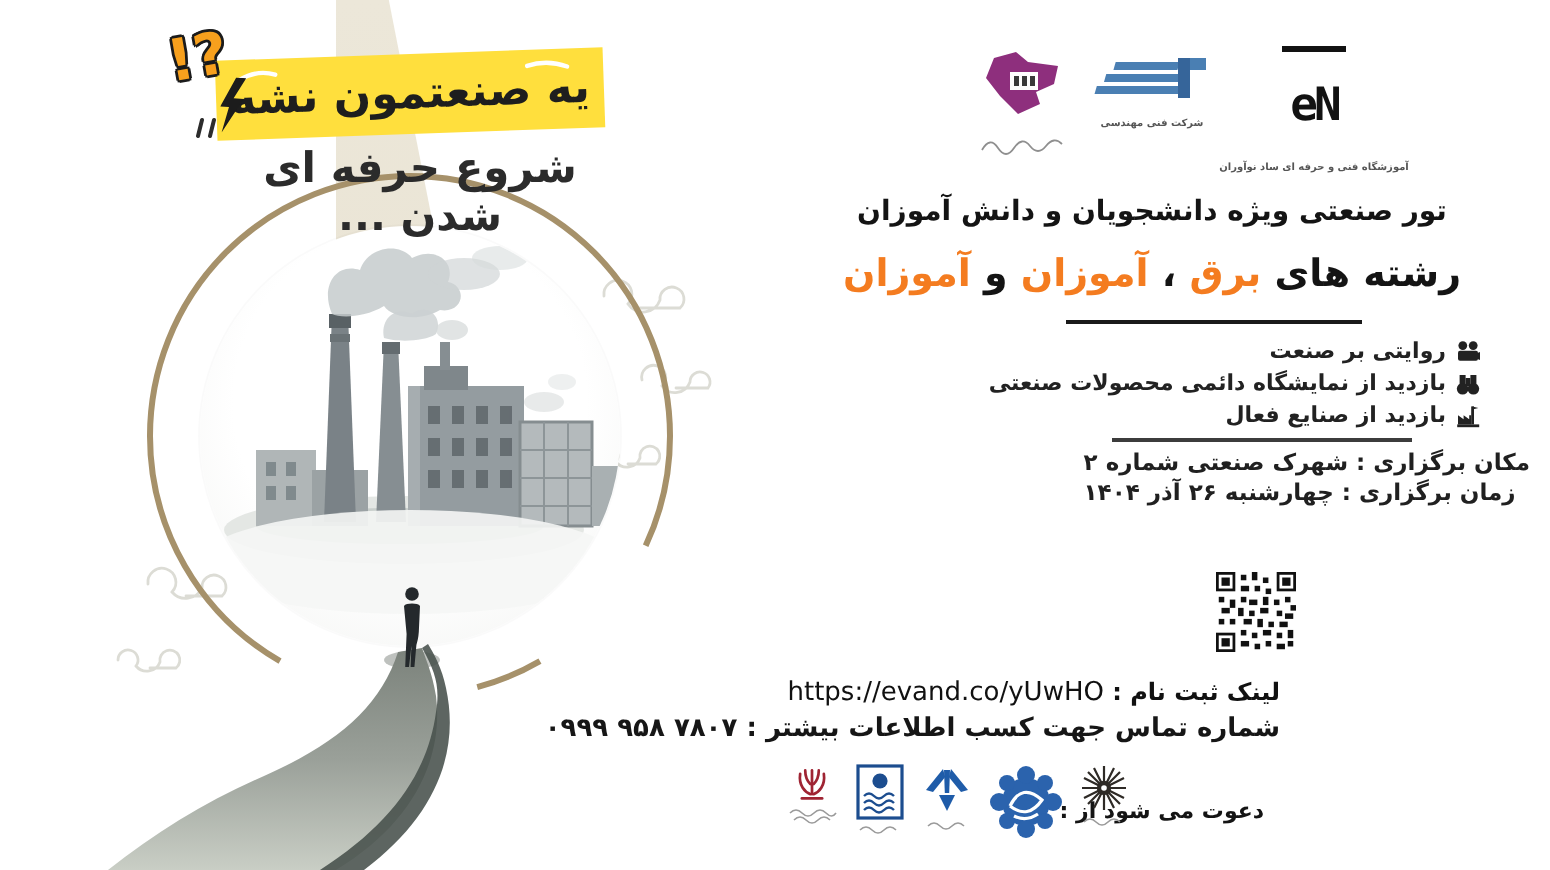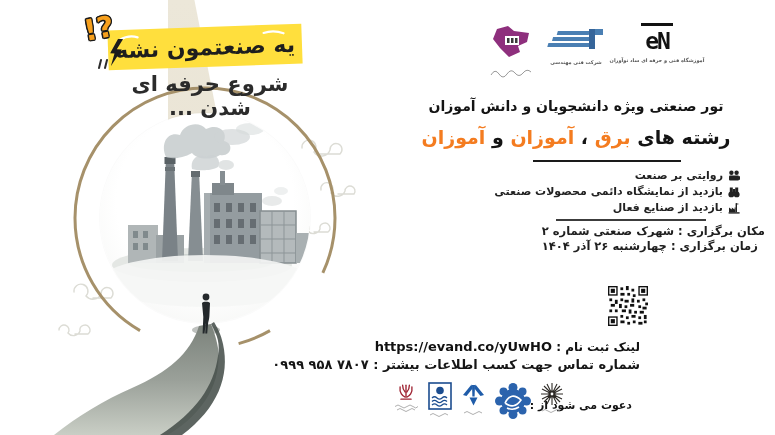--- a/index.html
+++ b/index.html
@@ -31,21 +31,21 @@
   .burst-text { position:absolute; left:4px; top:0; font-size:29px; font-weight:900;
     color:#f7a01d;
     text-shadow:1.4px 0 0 #1b1b1b,-1.4px 0 0 #1b1b1b,0 1.4px 0 #1b1b1b,0 -1.4px 0 #1b1b1b,
       1px 1px 0 #1b1b1b,-1px -1px 0 #1b1b1b,1px -1px 0 #1b1b1b,-1px 1px 0 #1b1b1b; }
   .cloud { stroke:#dcdcd5; fill:none; stroke-width:1.4; stroke-linecap:round; }
 
   
   .hlogo-caption { font-size:5px; color:#555; text-align:center; font-weight:700; white-space:nowrap; }
   .en-mark { font-family:"DejaVu Sans Mono", monospace; font-weight:900; font-size:23px;
     letter-spacing:-2px; color:#121212; line-height:23px; text-align:center;
-    border-top:3px solid #121212; padding:4px 4px; }
+    border-top:3px solid #121212; padding:16px 4px; }
 
   
   .title1 { left:380px; top:98px; width:392px; text-align:center;
     font-size:14px; font-weight:800; color:#141414; }
   .title2 { left:380px; top:126px; width:392px; text-align:center;
     font-size:19px; font-weight:800; color:#141414; }
   .seg-orange { color:#f47c20; }
   .title-underline { left:533px; top:160px; width:148px; height:2px; background:#1a1a1a; }
 
   .bullets { right:35px; top:168px; direction:rtl; text-align:left; }
@@ -53,21 +53,21 @@
   .btext { font-size:11px; font-weight:700; color:#222; white-space:nowrap; }
   .bicon svg { display:block; }
 
   .sep-line { left:556px; top:219px; width:150px; height:2px; background:#3c3c3c; }
 
   .details { right:10px; top:224px; direction:rtl; text-align:left;
     font-size:11.5px; font-weight:700; line-height:15px; color:#202020; }
 
   .qr { left:608px; top:286px; }
   .reg-link { right:135px; top:339px; direction:rtl; font-size:12px; font-weight:800; color:#111; }
-  .reg-link .url { font-size:13px; font-weight:700; }
+  .reg-link .url { font-size:13px; font-weight:400; }
   .reg-phone { right:135px; top:357px; direction:rtl; font-size:13px; font-weight:700; color:#161616; }
   .invite { right:143px; top:379px; direction:rtl; font-size:11px; font-weight:800; color:#141414;margin-top:20px; }
 
   .flogos { left:393px; top:382px; width:195px; display:flex; gap:9px; align-items:flex-start; }
   .flogo { display:flex; flex-direction:column; align-items:center; gap:2px; }
 </style>
 </head>
 <body>
 
 <div id="poster">

